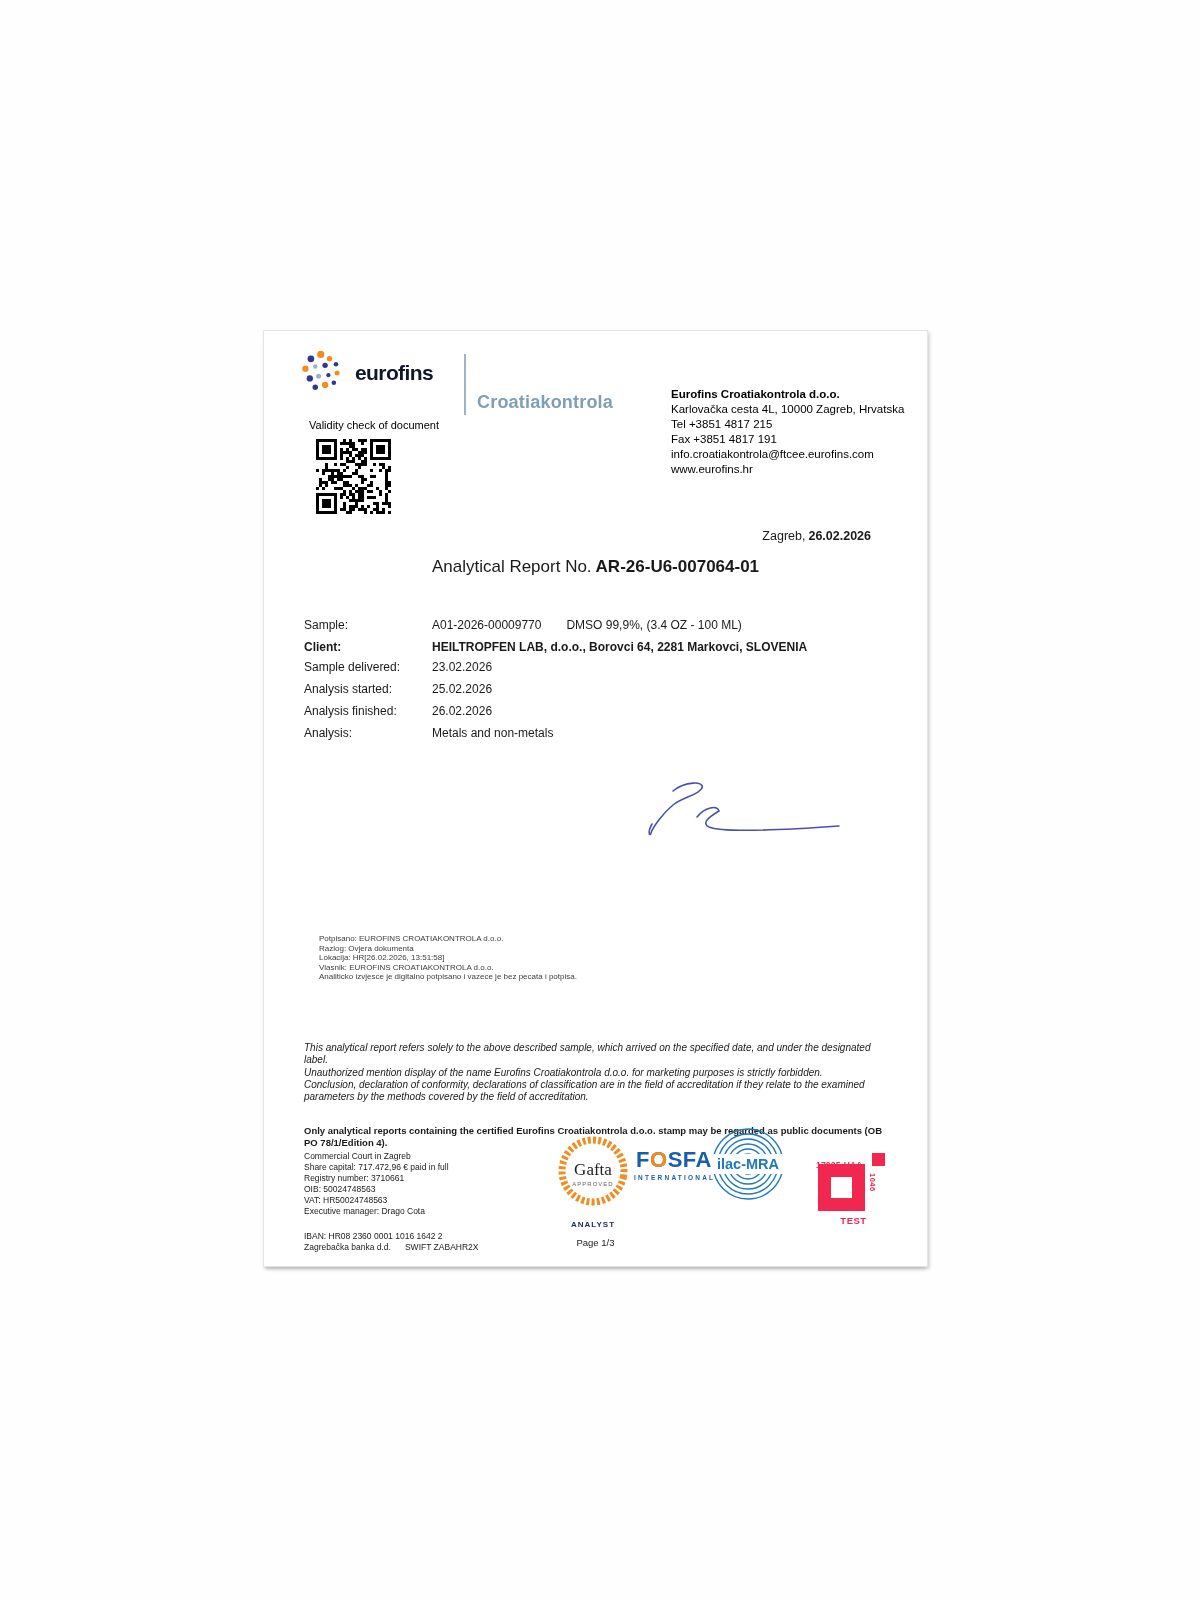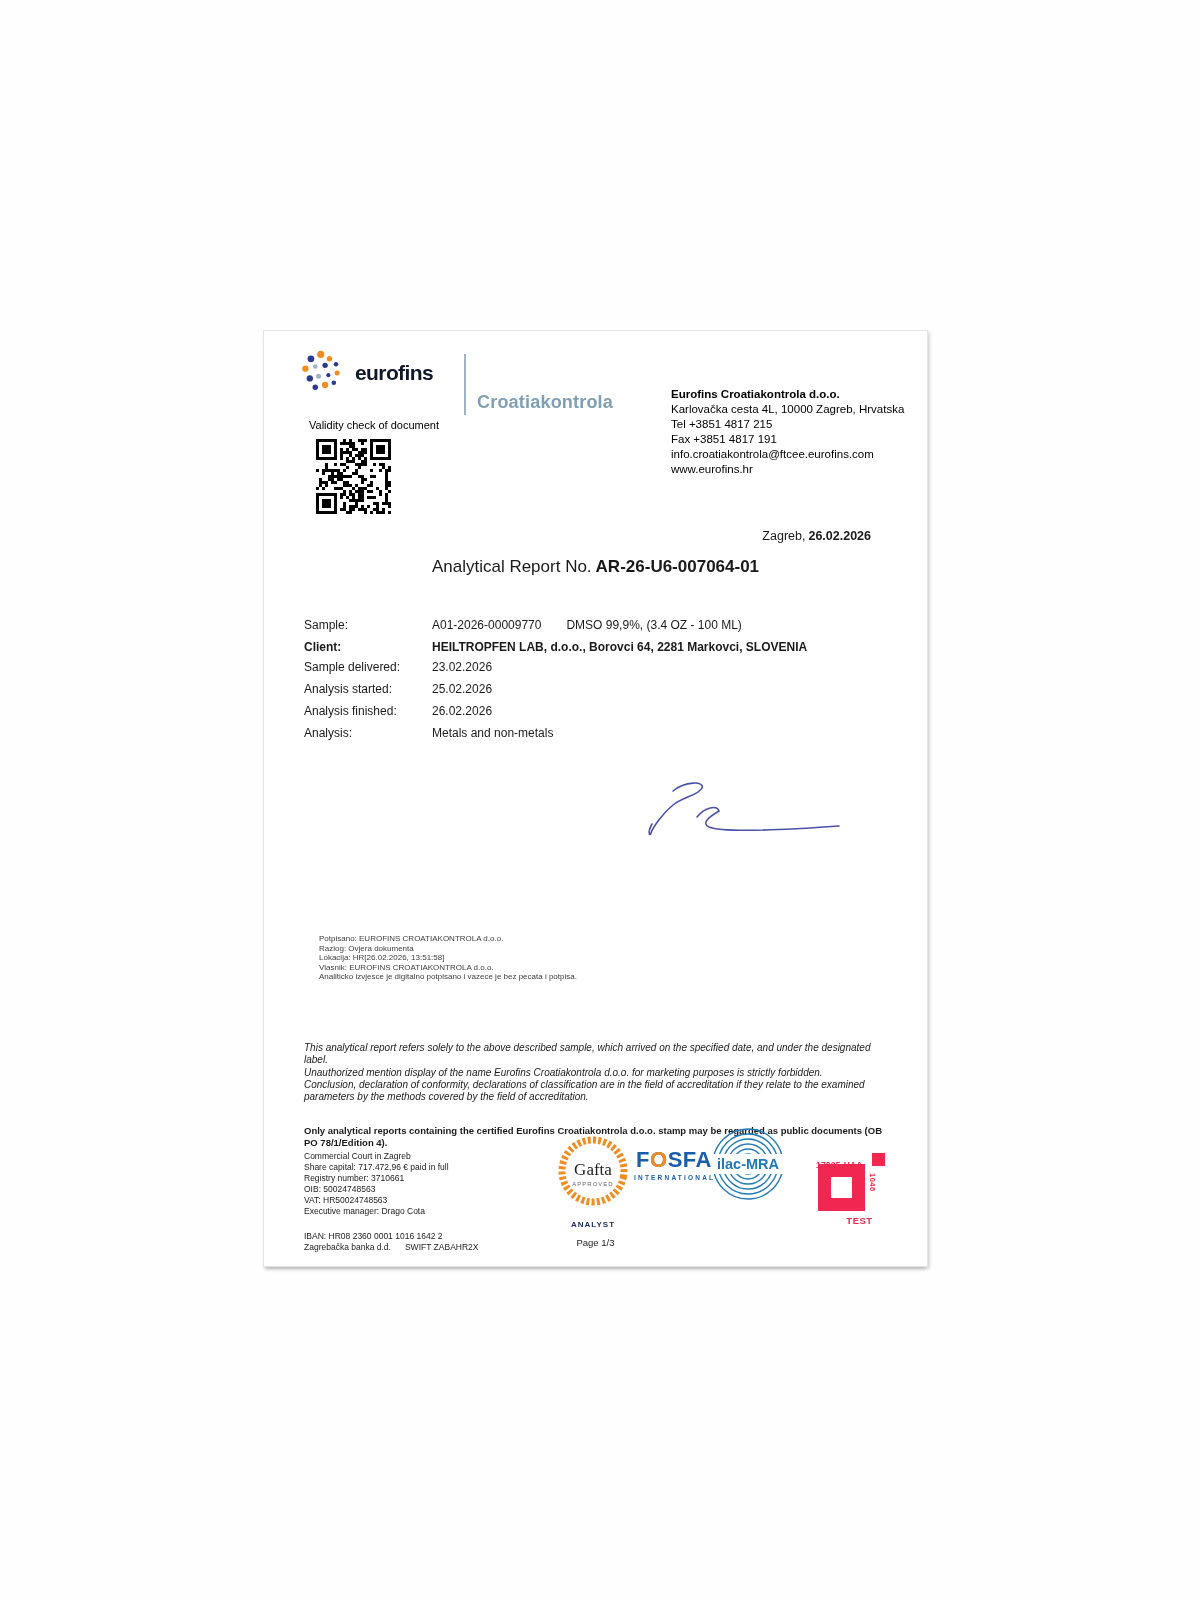--- a/index.html
+++ b/index.html
@@ -52,21 +52,21 @@
   .fosfa { position:absolute; left:370px; top:817px; width:80px; text-align:center; }
   .fosfa .word { font-size:22px; font-weight:bold; color:#1a5dab; letter-spacing:0.5px; line-height:24px; }
   .fosfa .word .globe { color:#f28c1e; text-shadow:0 0 0.5px #1a5dab; }
   .fosfa .intl { display:block; font-size:6.5px; font-weight:bold; color:#1a5dab; letter-spacing:2.2px; margin-top:2px; }
   .ilac { position:absolute; left:447px; top:796px; width:74px; height:74px; }
   .haa { position:absolute; left:552px; top:812px; width:82px; height:92px; color:#f2274f; }
   .haa .standard { position:absolute; left:0; top:17px; font-size:8.5px; font-weight:bold; letter-spacing:0.2px; }
   .haa .corner-sq { position:absolute; left:56px; top:10px; width:13px; height:13px; background:#f2274f; }
   .haa .ring { position:absolute; left:2px; top:21px; width:47px; height:47px; border:13px solid #f2274f; background:#fff; }
   .haa .num { position:absolute; left:52px; top:30px; font-size:7.5px; font-weight:bold; writing-mode:vertical-rl; letter-spacing:0.5px; }
-  .haa .test { position:absolute; left:20px; top:72px; width:47px; text-align:center; font-size:9.5px; font-weight:bold; letter-spacing:0.5px; }
+  .haa .test { position:absolute; left:14px; top:72px; width:47px; text-align:center; font-size:9.5px; font-weight:bold; letter-spacing:0.5px; }
   .page-num { position:absolute; left:0; right:0; top:906px; text-align:center; font-size:9.5px; }
 </style>
 </head>
 <body>
 
 <div class="canvas">
   <div class="page">
 
     <div class="logo-block">
       <svg class="dots-logo" viewBox="0 0 44 44">

